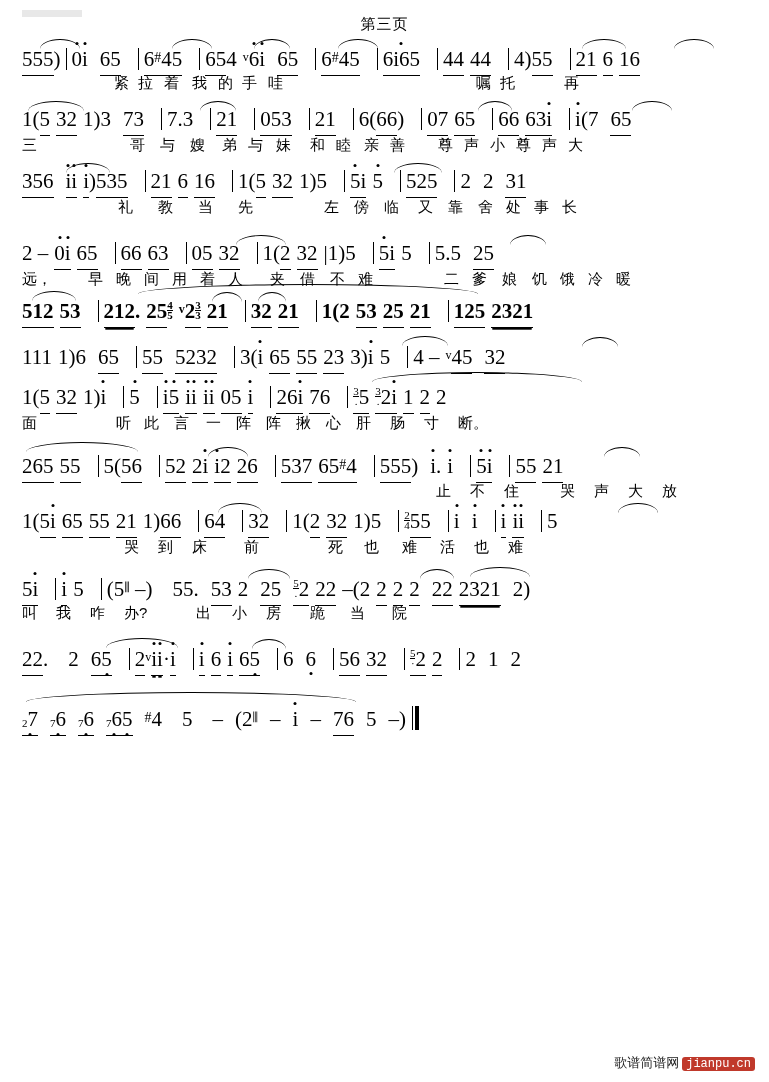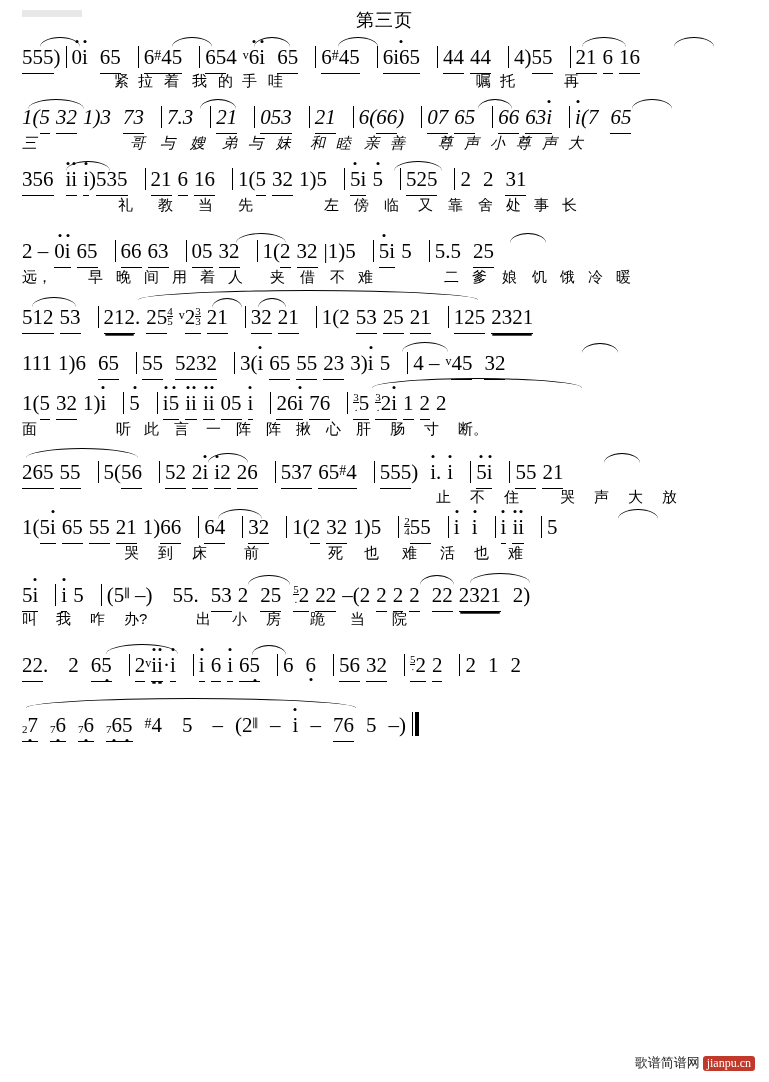--- a/index.html
+++ b/index.html
@@ -15,23 +15,23 @@
     position: relative;
     overflow: hidden;
   }
   .page {
     width: 769px;
     height: 1082px;
     position: relative;
   }
   .page-title {
     text-align: center;
-    font-size: 18px;
+    font-size: 15px;
     font-family: "Liberation Sans", sans-serif;
-    padding-top: 8px;
+    padding-top: 15px;
     letter-spacing: 1px;
   }
   .score {
     padding: 8px 22px 0 22px;
   }
   .system {
     position: relative;
     margin-bottom: 4px;
   }
   .notes-line {
@@ -111,21 +111,21 @@
     line-height: 9px;
     text-align: center;
     vertical-align: -1px;
   }
   .small-ts span { display: block; }
   .small-ts .den { border-top: 1px solid #000; }
   .footer-brand {
     position: absolute;
     right: 14px;
     bottom: 10px;
-    font-family: Liberation Serif, serif;
+    font-family: Liberation Mono, monospace;
     font-size: 13px;
     color: #222;
   }
   .footer-brand .badge {
     display: inline-block;
     background: #c0392b;
     color: #fff;
     border-radius: 3px;
     padding: 0 4px;
     margin-left: 3px;
@@ -172,21 +172,21 @@
         <span class="slur" style="left:316px; top:-3px; width:40px;"></span>
         <span class="slur" style="left:560px; top:-3px; width:44px;"></span>
         <span class="slur" style="left:652px; top:-3px; width:40px;"></span>
         <span class="n u1">555</span><span class="n">)</span><span class="bar"></span><span class="n dot-up">0</span><span class="n dot-up">i</span><span class="sp4"></span><span class="n u1">65</span><span class="sp4"></span><span class="bar"></span><span class="n u1">6<span class="sharp">#</span>45</span><span class="sp4"></span><span class="bar"></span><span class="n u1">65</span><span class="n">4</span><span class="sp2"></span><span class="grace">v</span><span class="n dot-up">6</span><span class="n dot-up">i</span><span class="sp4"></span><span class="n u1">65</span><span class="sp4"></span><span class="bar"></span><span class="n u1">6<span class="sharp">#</span>45</span><span class="sp4"></span><span class="bar"></span><span class="n u1">6<span class="dot-up"></span>i65</span><span class="sp4"></span><span class="bar"></span><span class="n u1">44</span><span class="sp2"></span><span class="n u1">44</span><span class="sp4"></span><span class="bar"></span><span class="n">4)</span><span class="n u1">55</span><span class="sp4"></span><span class="bar"></span><span class="n u1">21</span><span class="sp2"></span><span class="n u1">6</span><span class="sp2"></span><span class="n u1">16</span>
       </div>
       <div class="lyric-line">
         <span style="width:92px"></span><span style="width:24px">紧</span><span style="width:26px">拉</span><span style="width:28px">着</span><span style="width:26px">我</span><span style="width:24px">的</span><span style="width:26px">手</span><span style="width:26px">哇</span><span style="width:182px"></span><span style="width:24px">嘱</span><span style="width:24px">托</span><span style="width:40px"></span><span>再</span>
       </div>
     </div>
 
-    <div class="system" style="margin-top:10px;font-style:italic;">
+    <div class="system" style="margin-top:10px;">
       <div class="notes-line">
         <span class="slur" style="left:6px; top:-3px; width:56px;"></span>
         <span class="slur" style="left:178px; top:-3px; width:36px;"></span>
         <span class="slur" style="left:456px; top:-3px; width:34px;"></span>
         <span class="slur" style="left:610px; top:-3px; width:40px;"></span>
         <span class="n">1(</span><span class="n u1">5</span><span class="sp2"></span><span class="n u1">32</span><span class="sp2"></span><span class="n">1)</span><span class="n">3</span><span class="sp4"></span><span class="n u1">73</span><span class="sp4"></span><span class="bar"></span><span class="n">7.3</span><span class="sp4"></span><span class="bar"></span><span class="n u1">21</span><span class="sp4"></span><span class="bar"></span><span class="n u1">053</span><span class="sp4"></span><span class="bar"></span><span class="n u1">21</span><span class="sp4"></span><span class="bar"></span><span class="n">6(</span><span class="n u1">66</span><span class="n">)</span><span class="sp4"></span><span class="bar"></span><span class="n u1">07</span><span class="sp2"></span><span class="n u1">65</span><span class="sp4"></span><span class="bar"></span><span class="n u1">66</span><span class="sp2"></span><span class="n u1">63</span><span class="n u1 dot-up">i</span><span class="sp4"></span><span class="bar"></span><span class="n dot-up">i</span><span class="n">(7</span><span class="sp4"></span><span class="n u1">65</span>
       </div>
       <div class="lyric-line">
         <span style="width:16px">三</span><span style="width:92px"></span><span style="width:30px">哥</span><span style="width:30px">与</span><span style="width:32px">嫂</span><span style="width:26px">弟</span><span style="width:28px">与</span><span style="width:34px">妹</span><span style="width:26px">和</span><span style="width:28px">睦</span><span style="width:26px">亲</span><span style="width:48px">善</span><span style="width:26px">尊</span><span style="width:26px">声</span><span style="width:26px">小</span><span style="width:26px">尊</span><span style="width:26px">声</span><span>大</span>
       </div>
@@ -207,21 +207,21 @@
       <div class="notes-line">
         <span class="slur" style="left:214px; top:-3px; width:50px;"></span>
         <span class="slur" style="left:488px; top:-3px; width:36px;"></span>
         <span class="n">2 –</span><span class="sp2"></span><span class="n u1 dot-up">0</span><span class="n u1 dot-up">i</span><span class="sp2"></span><span class="n u1">65</span><span class="sp4"></span><span class="bar"></span><span class="n u1">66</span><span class="sp2"></span><span class="n u1">63</span><span class="sp4"></span><span class="bar"></span><span class="n u1">05</span><span class="sp2"></span><span class="n u1">32</span><span class="sp4"></span><span class="bar"></span><span class="n">1(</span><span class="n u1">2</span><span class="sp2"></span><span class="n u1">32</span><span class="sp2"></span><span class="n">|</span><span class="n">1)</span><span class="n">5</span><span class="sp4"></span><span class="bar"></span><span class="n u1 dot-up">5</span><span class="n u1">i</span><span class="sp2"></span><span class="n">5</span><span class="sp4"></span><span class="bar"></span><span class="n">5.5</span><span class="sp4"></span><span class="n u1">25</span>
       </div>
       <div class="lyric-line">
         <span style="width:42px">远，</span><span style="width:24px"></span><span style="width:28px">早</span><span style="width:28px">晚</span><span style="width:28px">间</span><span style="width:28px">用</span><span style="width:28px">着</span><span style="width:42px">人</span><span style="width:30px">夹</span><span style="width:30px">借</span><span style="width:28px">不</span><span style="width:86px">难</span><span style="width:28px">二</span><span style="width:30px">爹</span><span style="width:30px">娘</span><span style="width:28px">饥</span><span style="width:28px">饿</span><span style="width:28px">冷</span><span>暖</span>
       </div>
     </div>
 
-    <div class="system" style="margin-top:12px;">
+    <div class="system" style="margin-top:4px;font-weight:bold;">
       <div class="notes-line">
         <span class="slur" style="left:10px; top:-3px; width:44px;"></span>
         <span class="slur" style="left:116px; top:-10px; width:340px;"></span>
         <span class="slur" style="left:190px; top:-2px; width:30px;"></span>
         <span class="slur" style="left:236px; top:-2px; width:28px;"></span>
         <span class="n u1">512</span><span class="sp2"></span><span class="n u1">53</span><span class="sp4"></span><span class="bar"></span><span class="n u2">212</span><span class="n">.</span><span class="sp2"></span><span class="n u1">25</span><span class="n"><span class="small-ts"><span>4</span><span class="den">5</span></span></span><span class="sp2"></span><span class="grace">v</span><span class="n u1">2</span><span class="n u1"><span class="small-ts"><span>3</span><span class="den">3</span></span></span><span class="sp2"></span><span class="n u1">21</span><span class="sp4"></span><span class="bar"></span><span class="n u1">32</span><span class="sp2"></span><span class="n u1">21</span><span class="sp4"></span><span class="bar"></span><span class="n">1(2</span><span class="sp2"></span><span class="n u1">53</span><span class="sp2"></span><span class="n u1">25</span><span class="sp2"></span><span class="n u1">21</span><span class="sp4"></span><span class="bar"></span><span class="n u1">125</span><span class="sp2"></span><span class="n u2">2321</span>
       </div>
     </div>
 
     <div class="system" style="margin-top:16px;">

